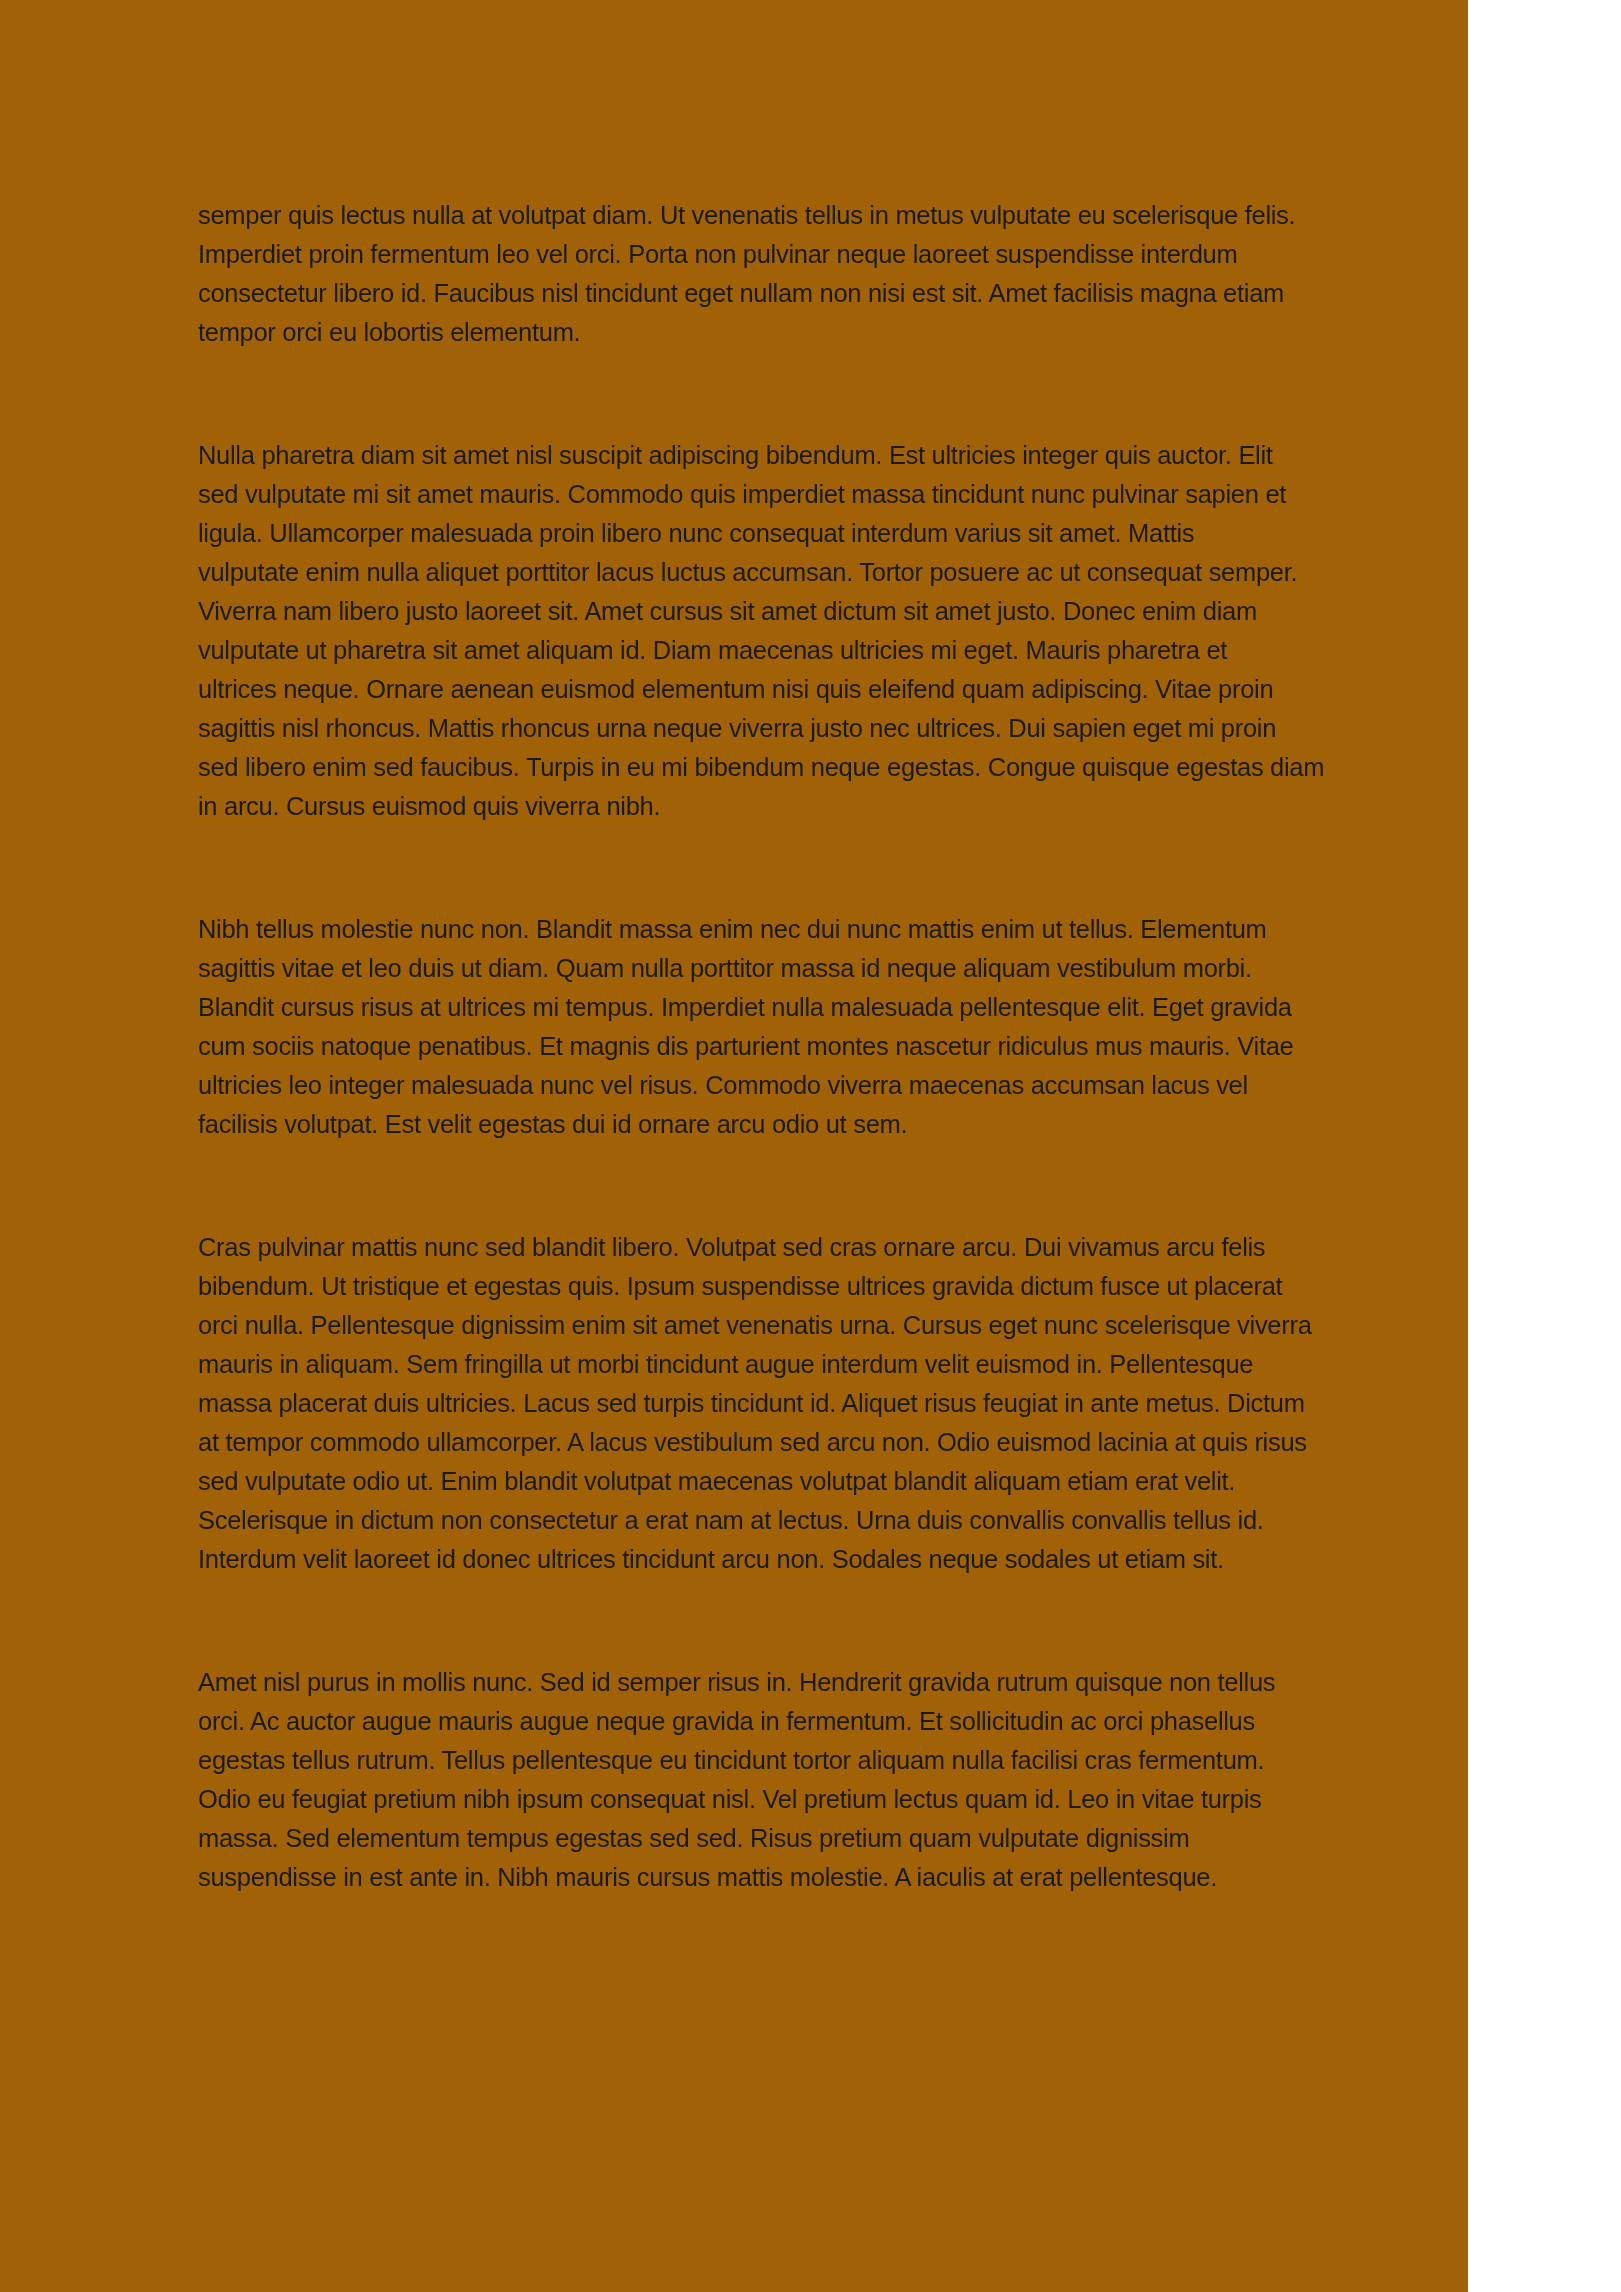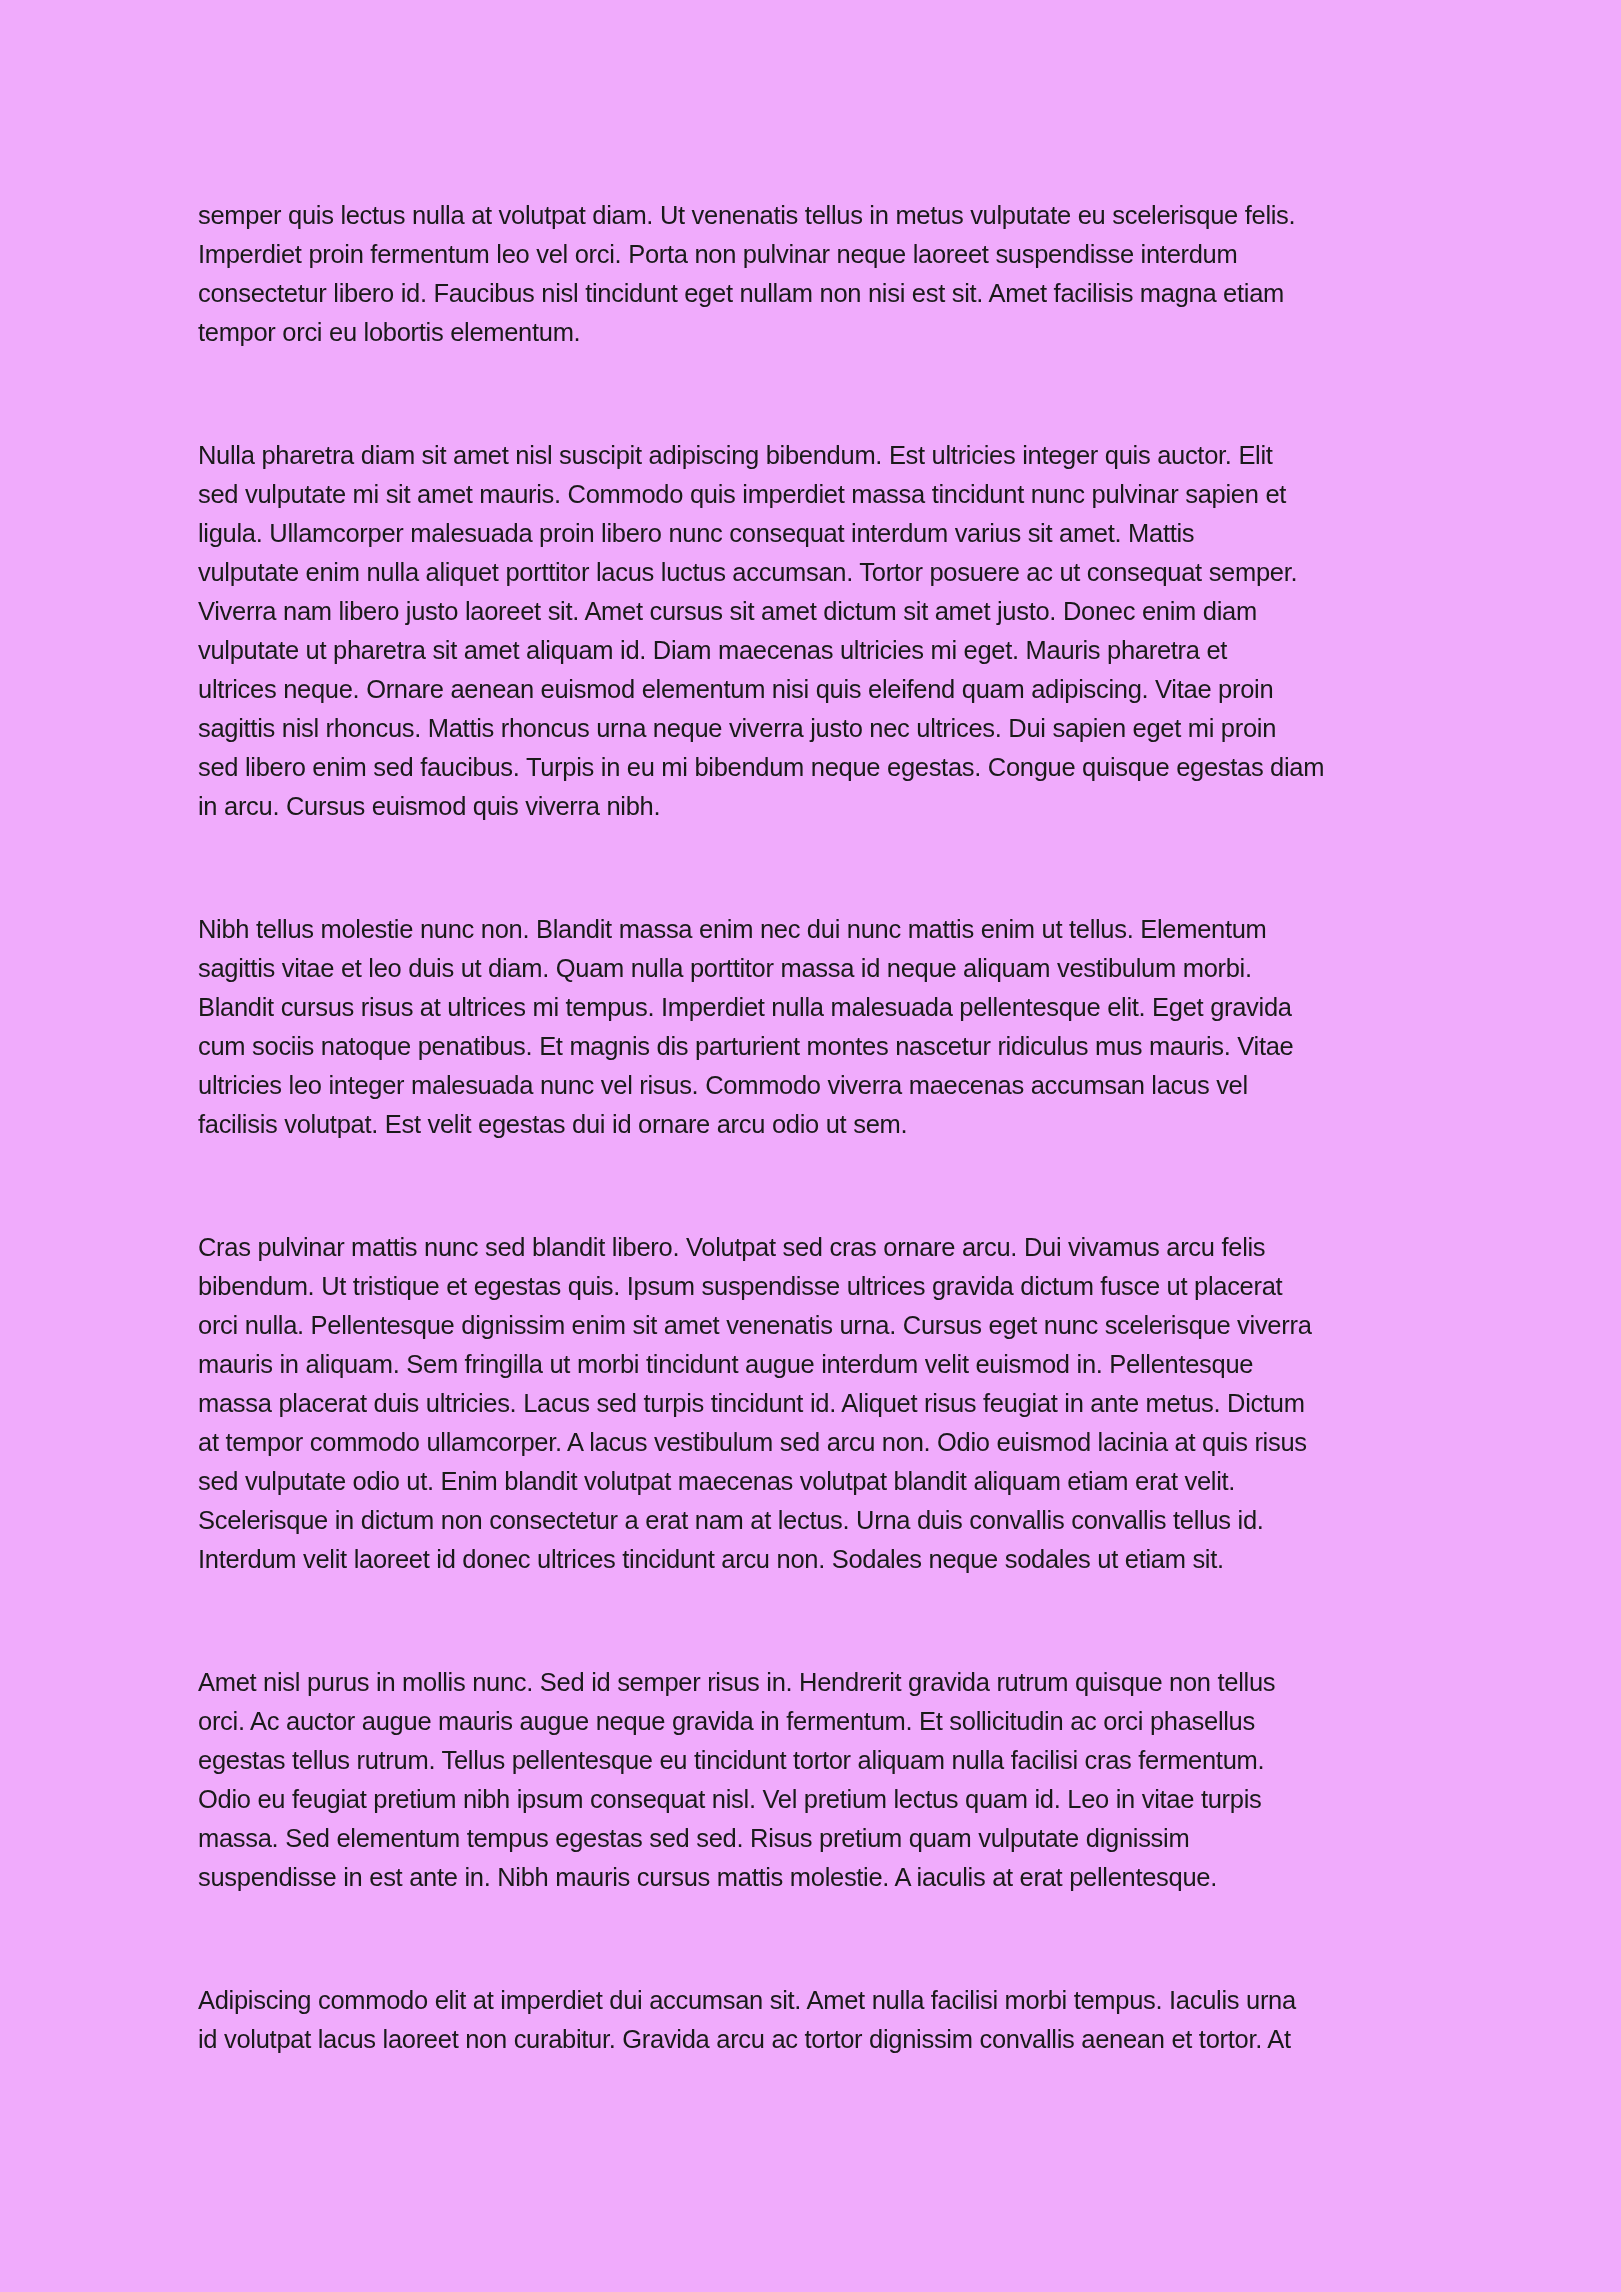--- a/index.html
+++ b/index.html
@@ -2,23 +2,23 @@
 <html><head>
 <meta charset="utf-8">
 <style>
   html, body {
     margin: 0;
     padding: 0;
     background: #ffffff;
   }
   .page {
     position: relative;
-    width: 1621px;
+    width: 1468px;
     height: 2293px;
-    background: #f0abfc;
+    background: #a16207;
     box-sizing: border-box;
     padding: 196px 157px 0 198px;
     overflow: hidden;
   }
   .para {
     margin: 0 0 84px 0;
     font-family: "Liberation Sans", sans-serif;
     font-size: 25.5px;
     line-height: 39px;
     letter-spacing: -0.3px;
@@ -58,16 +58,14 @@
 at tempor commodo ullamcorper. A lacus vestibulum sed arcu non. Odio euismod lacinia at quis risus
 sed vulputate odio ut. Enim blandit volutpat maecenas volutpat blandit aliquam etiam erat velit.
 Scelerisque in dictum non consectetur a erat nam at lectus. Urna duis convallis convallis tellus id.
 Interdum velit laoreet id donec ultrices tincidunt arcu non. Sodales neque sodales ut etiam sit.</p>
   <p class="para">Amet nisl purus in mollis nunc. Sed id semper risus in. Hendrerit gravida rutrum quisque non tellus
 orci. Ac auctor augue mauris augue neque gravida in fermentum. Et sollicitudin ac orci phasellus
 egestas tellus rutrum. Tellus pellentesque eu tincidunt tortor aliquam nulla facilisi cras fermentum.
 Odio eu feugiat pretium nibh ipsum consequat nisl. Vel pretium lectus quam id. Leo in vitae turpis
 massa. Sed elementum tempus egestas sed sed. Risus pretium quam vulputate dignissim
 suspendisse in est ante in. Nibh mauris cursus mattis molestie. A iaculis at erat pellentesque.</p>
-  <p class="para">Adipiscing commodo elit at imperdiet dui accumsan sit. Amet nulla facilisi morbi tempus. Iaculis urna
-id volutpat lacus laoreet non curabitur. Gravida arcu ac tortor dignissim convallis aenean et tortor. At</p>
 </div>
 
 
 </body></html>

